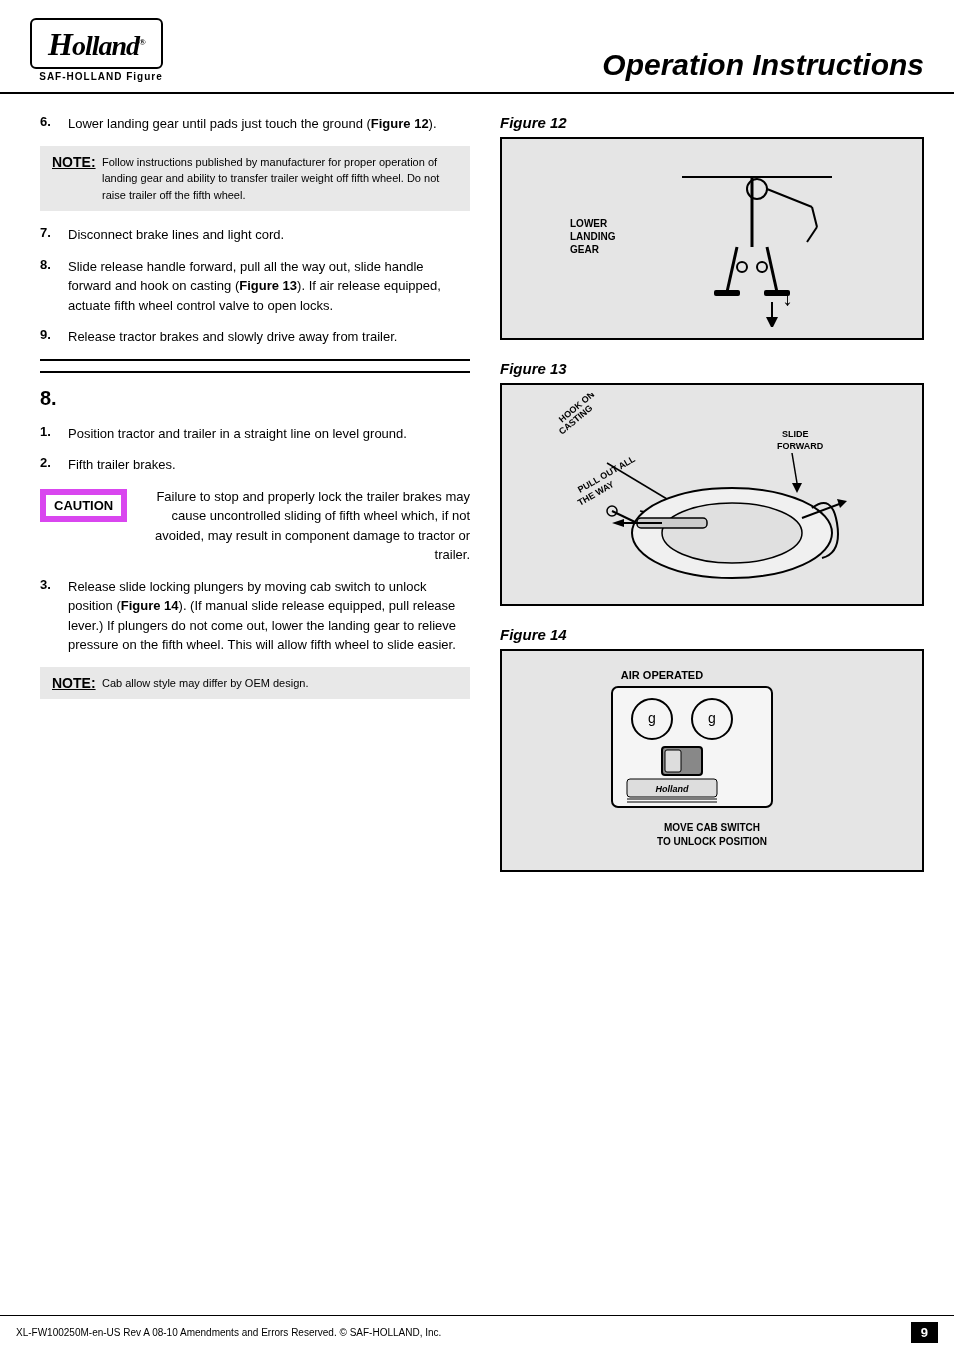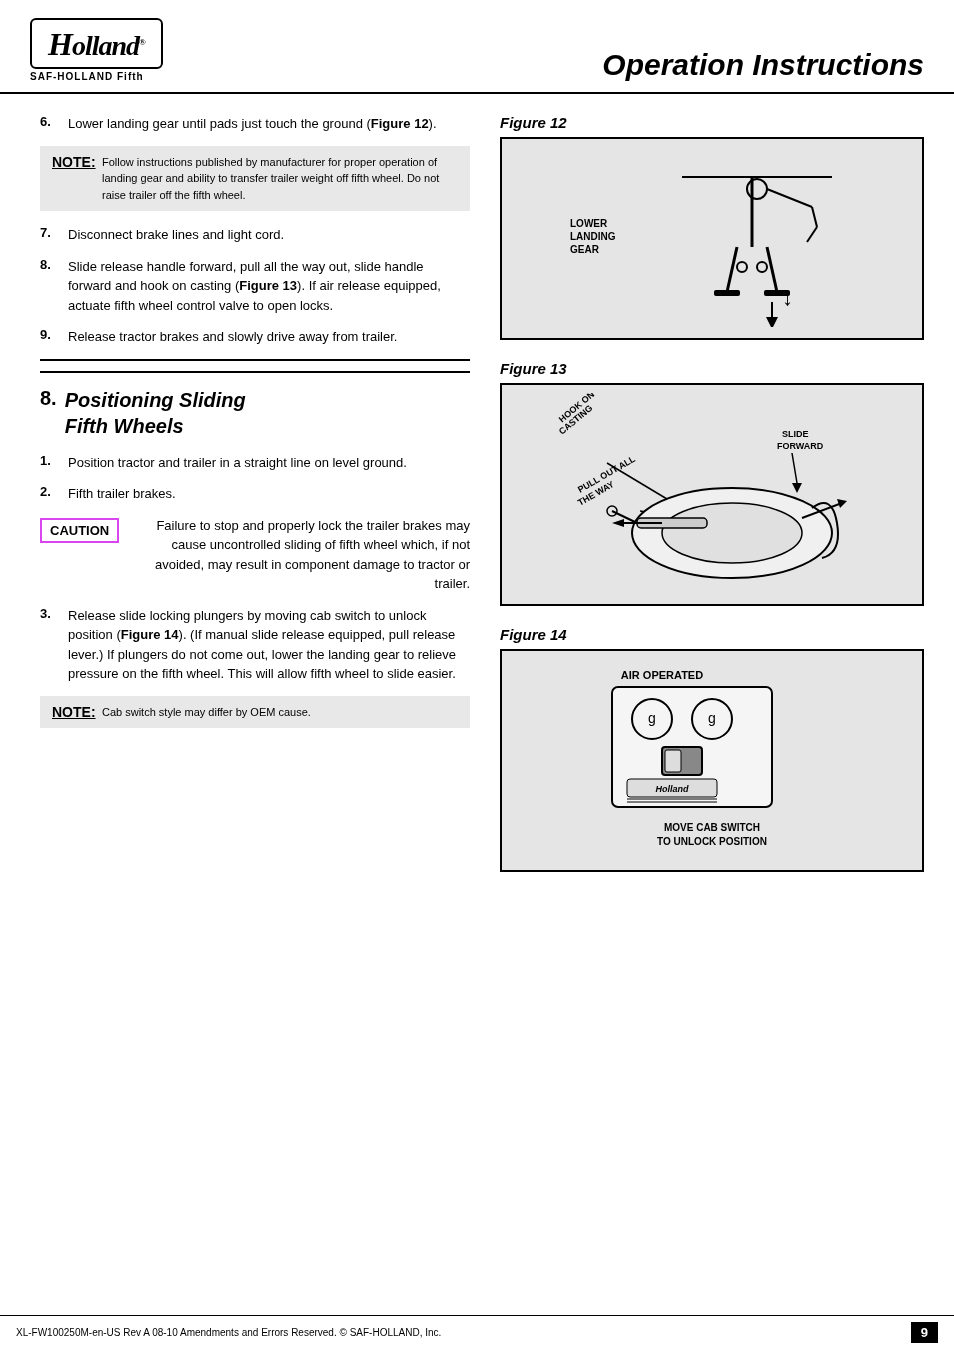--- a/index.html
+++ b/index.html
@@ -23,21 +23,21 @@
     .header {
       display: flex;
       align-items: flex-end;
       justify-content: space-between;
       padding: 18px 30px 10px 30px;
       border-bottom: 2px solid #000;
     }
     .logo-area {
       display: flex;
       flex-direction: column;
-      align-items: flex-start;
+      align-items: flex-end;
     }
     .logo-box {
       border: 2px solid #000;
       border-radius: 6px;
       padding: 6px 16px 4px 16px;
       display: inline-block;
       position: relative;
     }
     .logo-text {
       font-size: 28px;
@@ -147,21 +147,21 @@
       line-height: 1.3;
     }
     
     .caution-row {
       display: flex;
       align-items: flex-start;
       margin-bottom: 12px;
       gap: 0;
     }
     .caution-label-box {
-      border: 2px solid #d946ef;
+      border: 6px solid #d946ef;
       padding: 3px 8px;
       font-size: 13px;
       font-weight: bold;
       white-space: nowrap;
       margin-right: 12px;
       height: fit-content;
       margin-top: 2px;
     }
     .caution-text {
       font-size: 13px;
@@ -223,21 +223,21 @@
 </head>
 <body>
 
 <div class="page">
 
   <div class="header">
     <div class="logo-area">
       <div class="logo-box">
         <span class="logo-text"><span class="h-script">H</span>olland<sup class="logo-reg">®</sup></span>
       </div>
-      <div class="saf-holland">SAF-HOLLAND Fifth</div>
+      <div class="saf-holland">SAF-HOLLAND Figure</div>
     </div>
     <div class="page-title-header">Operation Instructions</div>
   </div>
 
   <div class="main">
 
     <div class="left-col">
 
       <div class="list-item">
         <span class="list-num">6.</span>
@@ -260,21 +260,20 @@
       </div>
 
       <div class="list-item">
         <span class="list-num">9.</span>
         <span class="list-content">Release tractor brakes and slowly drive away from trailer.</span>
       </div>
 
       <hr class="section-divider">
       <div class="section-heading">
         <span class="section-num">8.</span>
-        <span class="section-title">Positioning Sliding<br>Fifth Wheels</span>
       </div>
 
       <div class="list-item">
         <span class="list-num">1.</span>
         <span class="list-content">Position tractor and trailer in a straight line on level ground.</span>
       </div>
 
       <div class="list-item">
         <span class="list-num">2.</span>
         <span class="list-content">Fifth trailer brakes.</span>
@@ -285,21 +284,21 @@
         <span class="caution-text">Failure to stop and properly lock the trailer brakes may cause uncontrolled sliding of fifth wheel which, if not avoided, may result in component damage to tractor or trailer.</span>
       </div>
 
       <div class="list-item">
         <span class="list-num">3.</span>
         <span class="list-content">Release slide locking plungers by moving cab switch to unlock position (<strong>Figure 14</strong>). (If manual slide release equipped, pull release lever.) If plungers do not come out, lower the landing gear to relieve pressure on the fifth wheel. This will allow fifth wheel to slide easier.</span>
       </div>
 
       <div class="note-box">
         <span class="note-label">NOTE:</span>
-        <span class="note-text">Cab switch style may differ by OEM cause.</span>
+        <span class="note-text">Cab allow style may differ by OEM design.</span>
       </div>
 
     </div>
 
     <div class="right-col">
 
       <div class="figure-label"><em>Figure 12</em></div>
       <div class="figure-box">
         <svg class="figure12-svg" viewBox="0 0 320 180" xmlns="http://www.w3.org/2000/svg">
 

